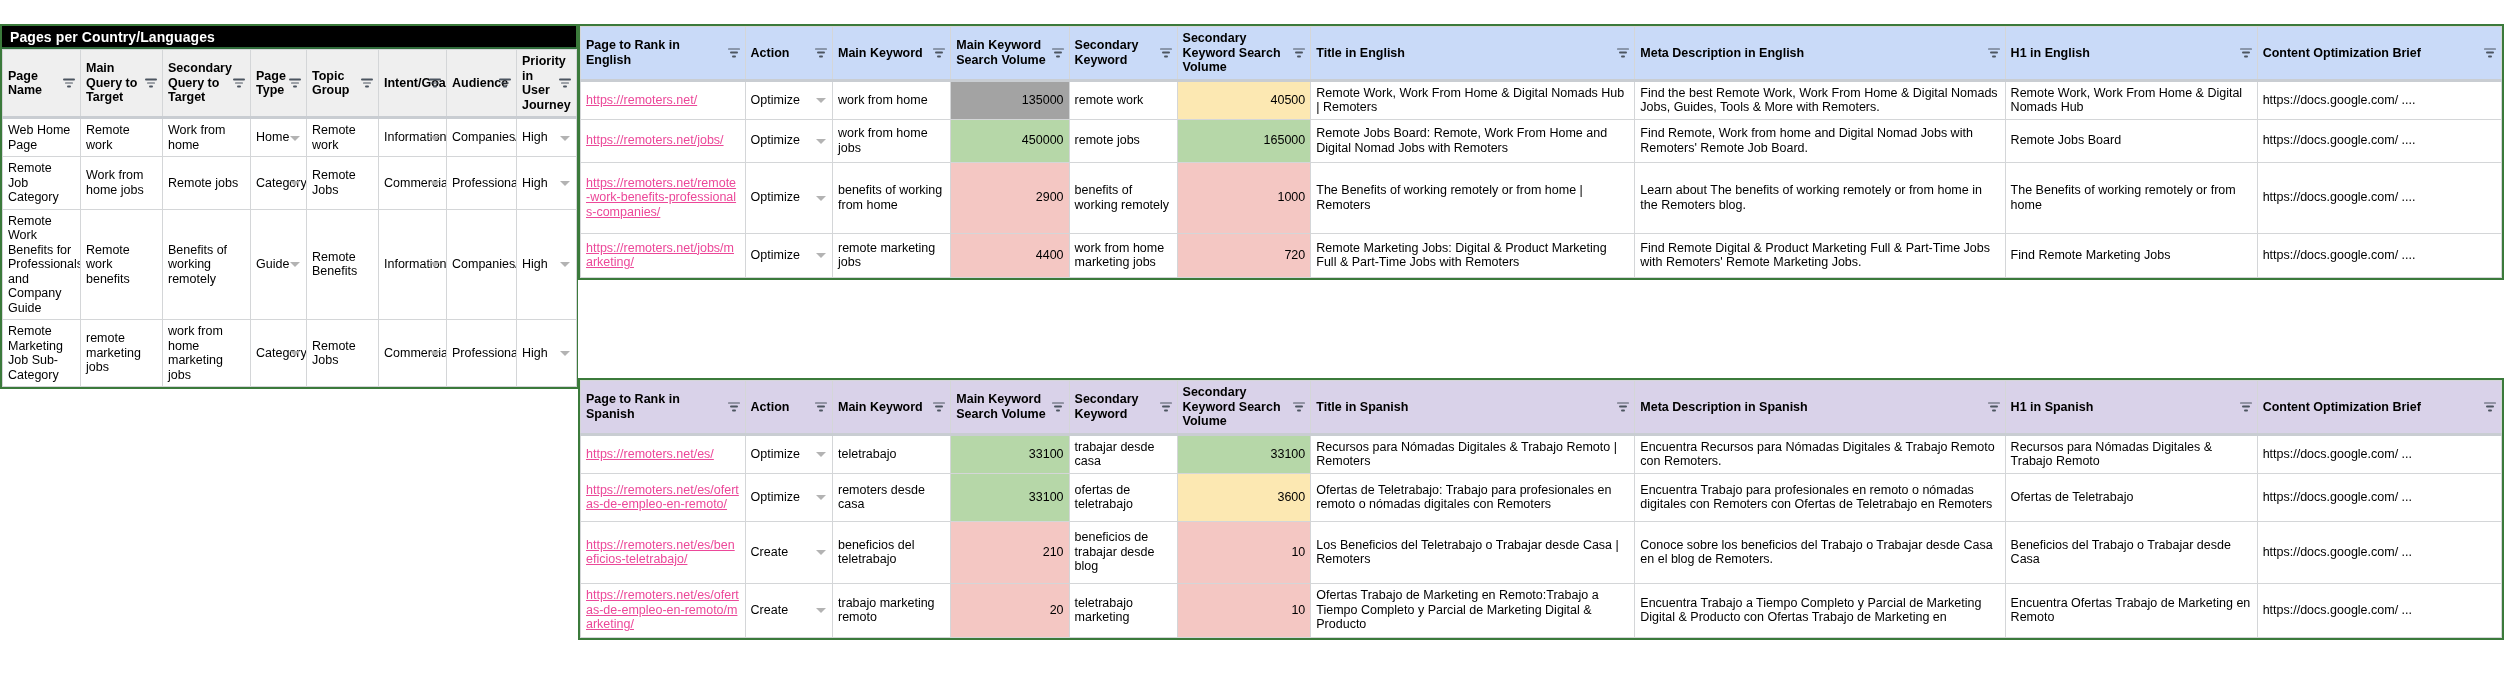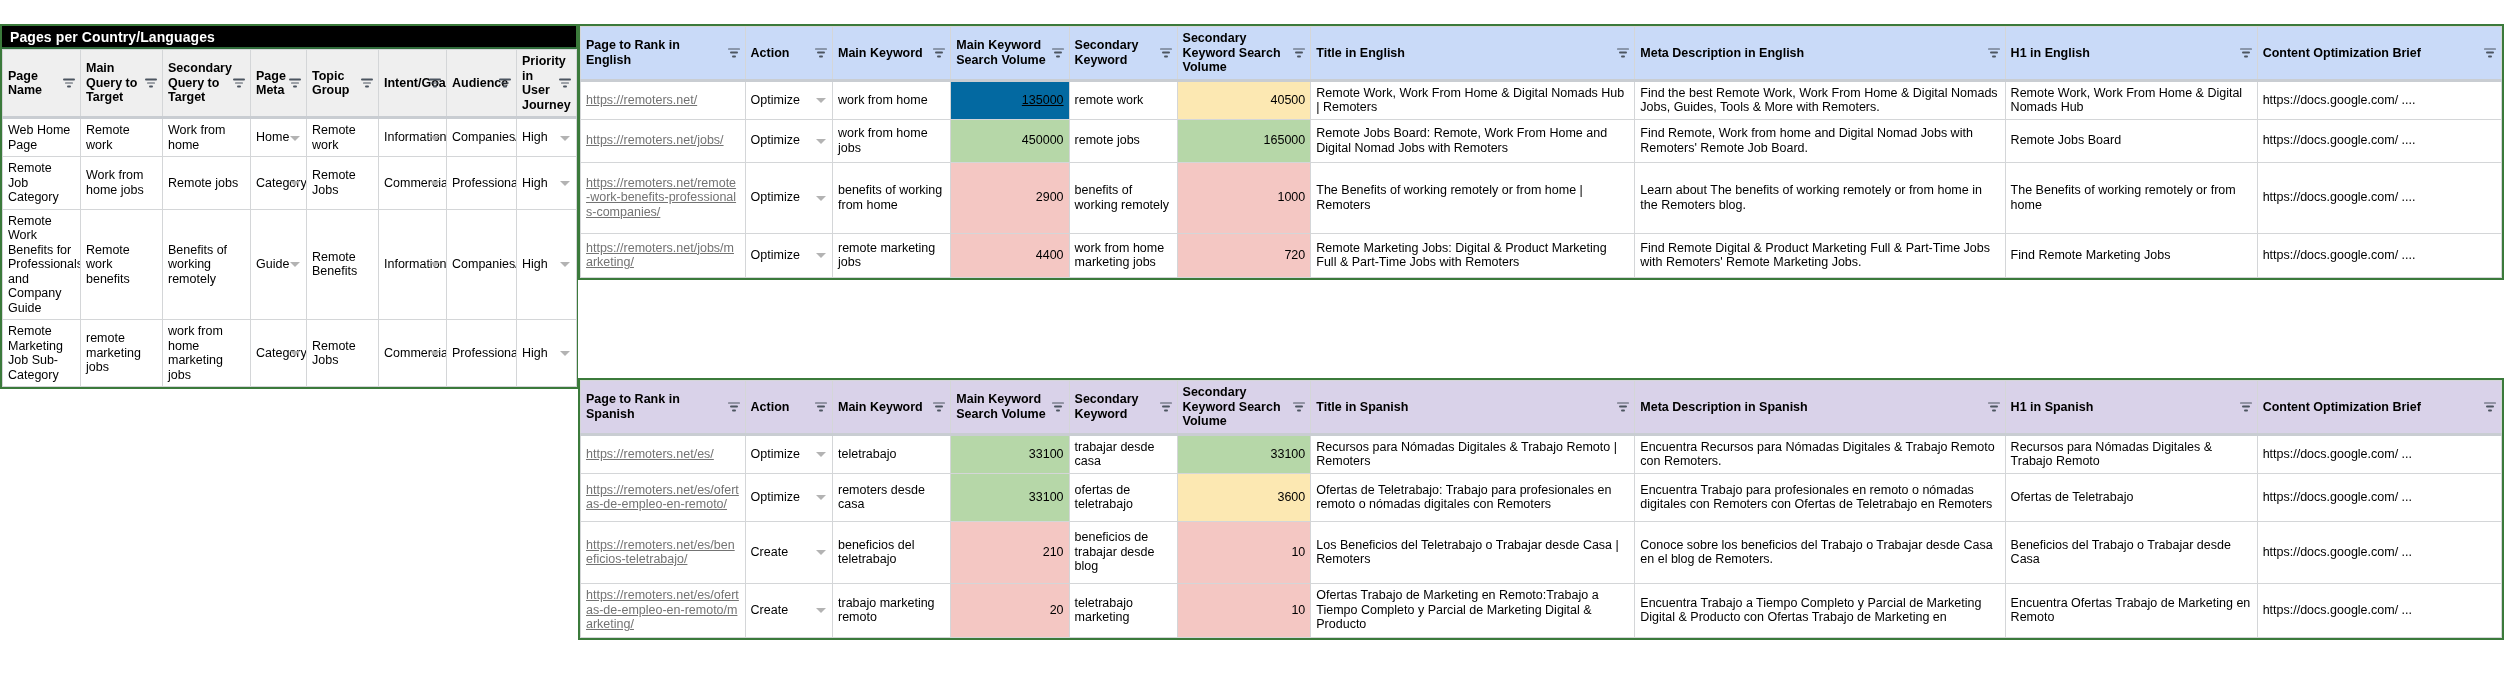--- a/index.html
+++ b/index.html
@@ -94,29 +94,29 @@
     top: 50%;
     margin-top: -2px;
     width: 0; height: 0;
     border-left: 5px solid transparent;
     border-right: 5px solid transparent;
     border-top: 5px solid #b3b3b3;
   }
 
   td.num { text-align: right; }
   td.link a, .lnk {
-    color: #737373;
+    color: #ec4899;
     text-decoration: underline;
     word-break: break-all;
     cursor: pointer;
   }
 
   
   .fill-green  { background: #b6d7a8; }
-  .fill-yellow { background: #0369a1; text-decoration: underline; }
+  .fill-yellow { background: #a3a3a3; }
   .fill-yellow2{ background: #fce8b2; }
   .fill-red    { background: #f4c7c3; }
 
   
   #sheet-pages   { left: 0px;   top: 0px;   width: 578px;  }
   #sheet-english { left: 578px; top: 0px;   width: 1926px; }
   #sheet-spanish { left: 578px; top: 354px; width: 1926px; }
 </style>
 </head>
 <body>
@@ -156,21 +156,21 @@
           </th>
           <th class="hdr-plain">
             <span>Secondary Query to Target</span>
             <span class="filter-ico">
                 <i></i>
                 <i></i>
                 <i></i>
               </span>
           </th>
           <th class="hdr-plain">
-            <span>Page Meta</span>
+            <span>Page Type</span>
             <span class="filter-ico">
                 <i></i>
                 <i></i>
                 <i></i>
               </span>
           </th>
           <th class="hdr-plain">
             <span>Topic Group</span>
             <span class="filter-ico">
                 <i></i>

